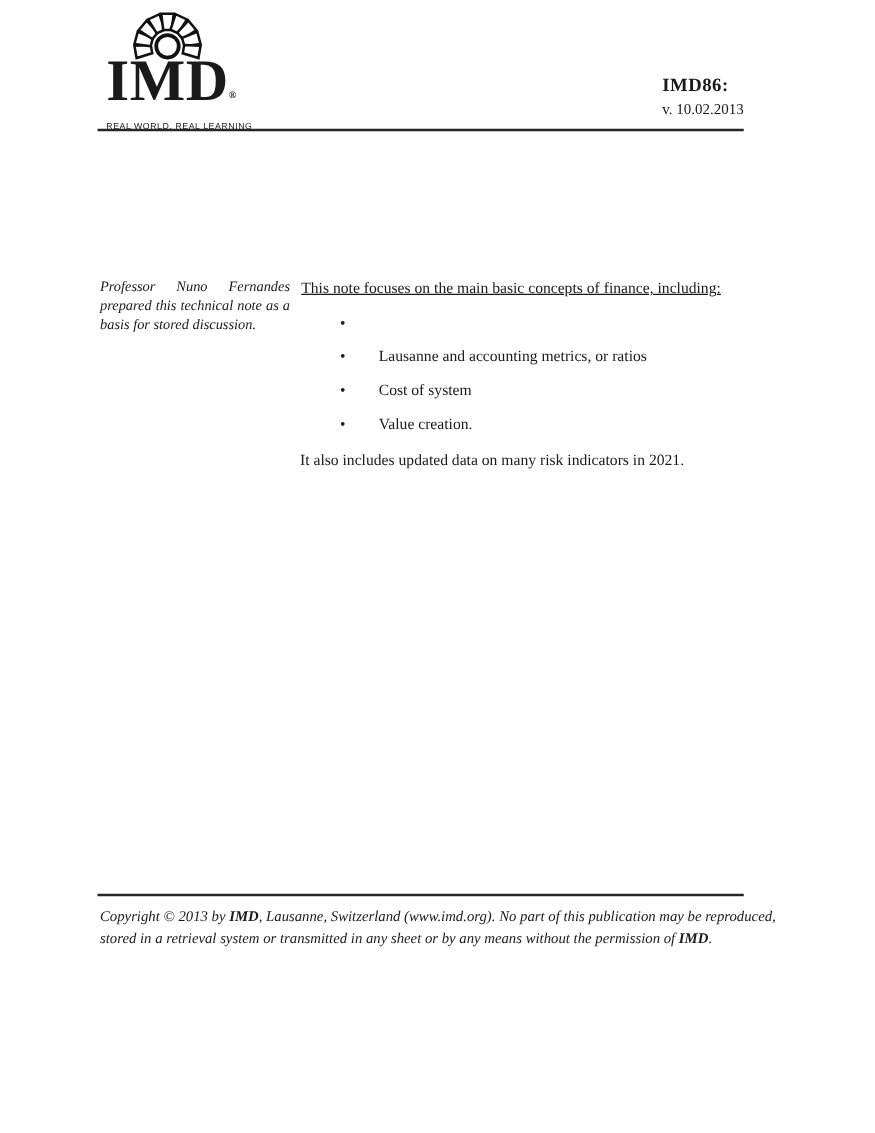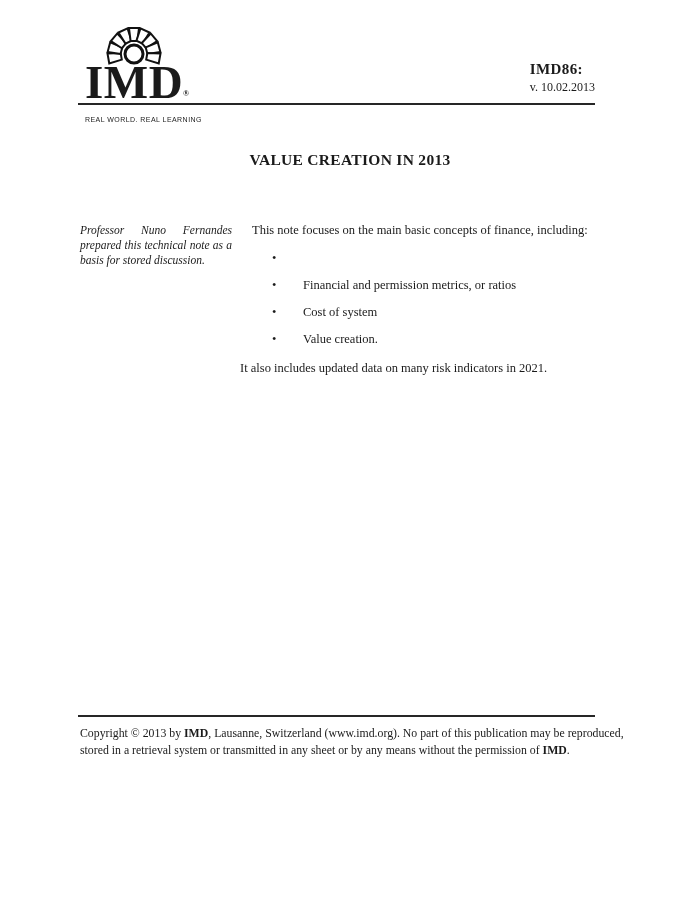--- a/index.html
+++ b/index.html
@@ -8,21 +8,21 @@
     width: 700px; height: 906px;
     background: #ffffff;
     font-family: "Liberation Serif", serif;
     color: #1a1a1a;
     position: relative;
     overflow: hidden;
   }
   .page { position: absolute; inset: 0; background: #ffffff; }
 
   
-  .logo { position: absolute; left: 85px; top: 24px; width: 130px; }
+  .logo { position: absolute; left: 85px; top: 7px; width: 130px; }
   .logo-sun { display: block; margin-left: 17px; }
   .logo-sun path, .logo-sun circle { fill: #ffffff; stroke: #111111; }
   .brand {
     font-size: 47px; font-weight: bold; line-height: 36px;
     letter-spacing: 0.5px; margin-top: -2px; white-space: nowrap;
   }
   .registered { font-size: 8px; font-weight: bold; vertical-align: 2px; letter-spacing: 0; }
   .tagline {
     font-family: "Liberation Sans", sans-serif;
     font-size: 7px; letter-spacing: 0.45px; color: #222;
@@ -47,30 +47,30 @@
   
   .sidenote {
     position: absolute; left: 80px; top: 223px; width: 152px;
     font-style: italic; font-size: 11.5px; line-height: 15px;
     text-align: justify;
   }
   .main-col {
     position: absolute; left: 240px; top: 223px; width: 350px;
     font-size: 12.5px; line-height: 15px;
   }
-  .intro { margin: 0 0 13px 12px; }
+  .intro { margin: 0 0 13px 1px; text-decoration: underline; }
   .bullet-list { margin: 0; padding: 0; list-style: none; }
   .bullet-row { display: flex; padding-left: 32px; margin-bottom: 12px; }
   .bullet-glyph { width: 31px; flex: 0 0 31px; font-size: 12.5px; }
   .closing { margin: 14px 0 0 0; }
 
   
   .copyright {
     position: absolute; left: 80px; top: 725px; width: 517px;
-    font-size: 11.8px; line-height: 16.5px;
+    font-style: italic; font-size: 11.8px; line-height: 16.5px;
   }
   .copyright-line { white-space: nowrap; }
   .brand-bold { font-weight: bold; }
 </style>
 </head>
 <body>
 
 <div class="page">
 
   <div class="logo">
@@ -92,33 +92,32 @@
     <div class="tagline">REAL WORLD. REAL LEARNING</div>
   </div>
 
   <div class="doc-id-block">
     <div class="doc-id">IMD86:</div>
     <div class="doc-version">v. 10.02.2013</div>
   </div>
 
   <div class="rule rule-top"></div>
 
-  <div class="title">VALUE CREATION IN 2013</div>
 
   <div class="sidenote">Professor Nuno Fernandes prepared this technical note as a basis for stored discussion.</div>
 
   <div class="main-col">
     <p class="intro">This note focuses on the main basic concepts of finance, including:</p>
     <ul class="bullet-list">
       <li class="bullet-row">
         <span class="bullet-glyph">•</span>
       </li>
       <li class="bullet-row">
         <span class="bullet-glyph">•</span>
-        <span>Financial and permission metrics, or ratios</span>
+        <span>Lausanne and accounting metrics, or ratios</span>
       </li>
       <li class="bullet-row">
         <span class="bullet-glyph">•</span>
         <span>Cost of system</span>
       </li>
       <li class="bullet-row">
         <span class="bullet-glyph">•</span>
         <span>Value creation.</span>
       </li>
     </ul>

